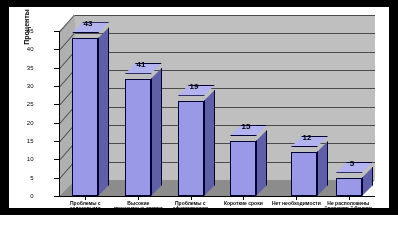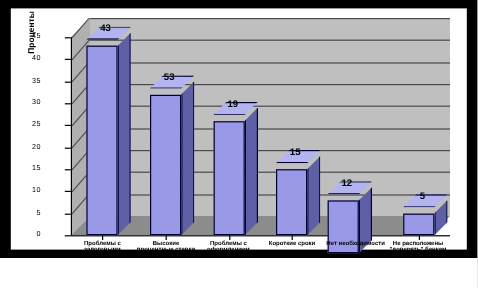--- a/index.html
+++ b/index.html
@@ -268,35 +268,35 @@
         <div class="bar" style="left: 63px; top: 15.3333px; width: 26px; height: 173.667px;">
           <div class="front" style="height: 157.667px;"></div>
           <div class="side" style="left: 26px; height: 168.667px;"></div>
           <div class="top" style="top: 0px; left: 0px; width: 37px;"></div>
           <div class="vallabel" style="top: -3px; left: 3px;">43</div>
         </div>
         <div class="bar" style="left: 116px; top: 55.6667px; width: 26px; height: 133.333px;">
           <div class="front" style="height: 117.333px;"></div>
           <div class="side" style="left: 26px; height: 128.333px;"></div>
           <div class="top" style="top: 0px; left: 0px; width: 37px;"></div>
-          <div class="vallabel" style="top: -3px; left: 3px;">53</div>
+          <div class="vallabel" style="top: -3px; left: 3px;">41</div>
         </div>
         <div class="bar" style="left: 169px; top: 77.6667px; width: 26px; height: 111.333px;">
           <div class="front" style="height: 95.3333px;"></div>
           <div class="side" style="left: 26px; height: 106.333px;"></div>
           <div class="top" style="top: 0px; left: 0px; width: 37px;"></div>
           <div class="vallabel" style="top: -3px; left: 3px;">19</div>
         </div>
         <div class="bar" style="left: 221px; top: 118px; width: 26px; height: 71px;">
           <div class="front" style="height: 55px;"></div>
           <div class="side" style="left: 26px; height: 66px;"></div>
           <div class="top" style="top: 0px; left: 0px; width: 37px;"></div>
           <div class="vallabel" style="top: -3px; left: 3px;">15</div>
         </div>
-        <div class="bar" style="left: 264px; top: 129px; width: 26px; height: 60px; margin-top: 15px;">
+        <div class="bar" style="left: 282px; top: 129px; width: 26px; height: 60px;">
           <div class="front" style="height: 44px;"></div>
           <div class="side" style="left: 26px; height: 55px;"></div>
           <div class="top" style="top: 0px; left: 0px; width: 37px;"></div>
           <div class="vallabel" style="top: -3px; left: 3px;">12</div>
         </div>
         <div class="bar" style="left: 327px; top: 154.667px; width: 26px; height: 34.3333px;">
           <div class="front" style="height: 18.3333px;"></div>
           <div class="side" style="left: 26px; height: 29.3333px;"></div>
           <div class="top" style="top: 0px; left: 0px; width: 37px;"></div>
           <div class="vallabel" style="top: -3px; left: 3px;">5</div>

